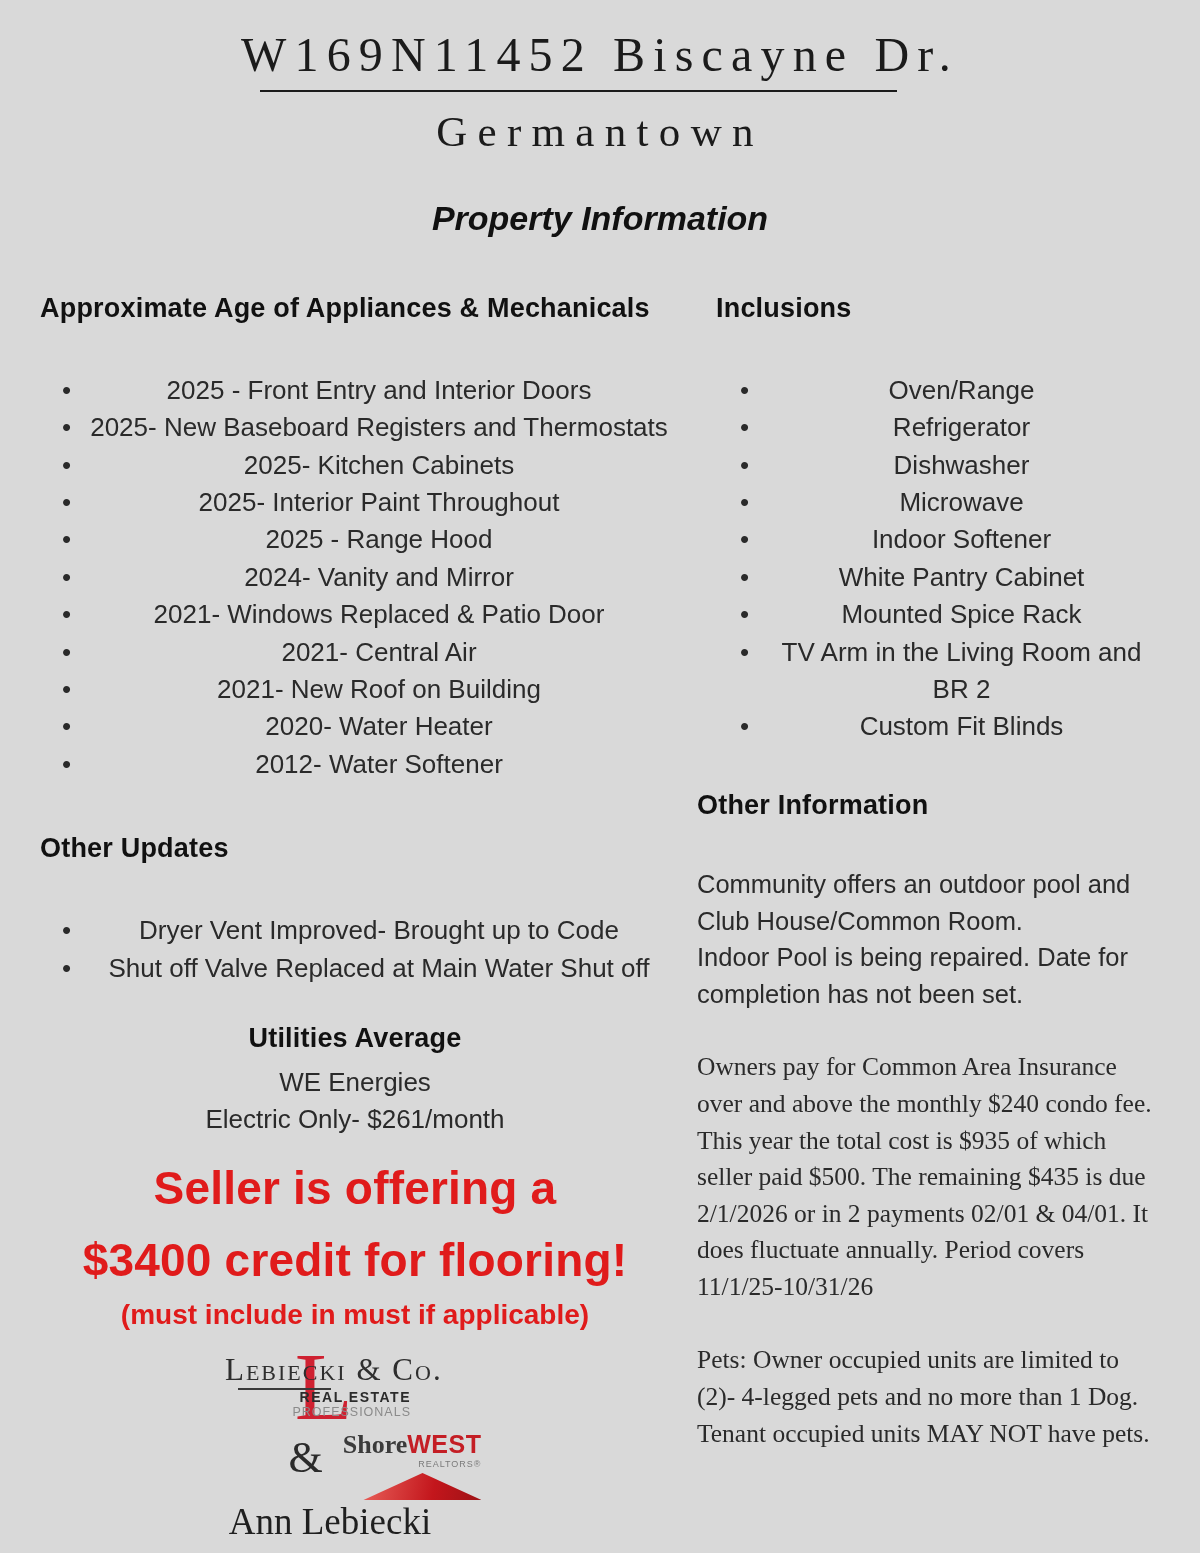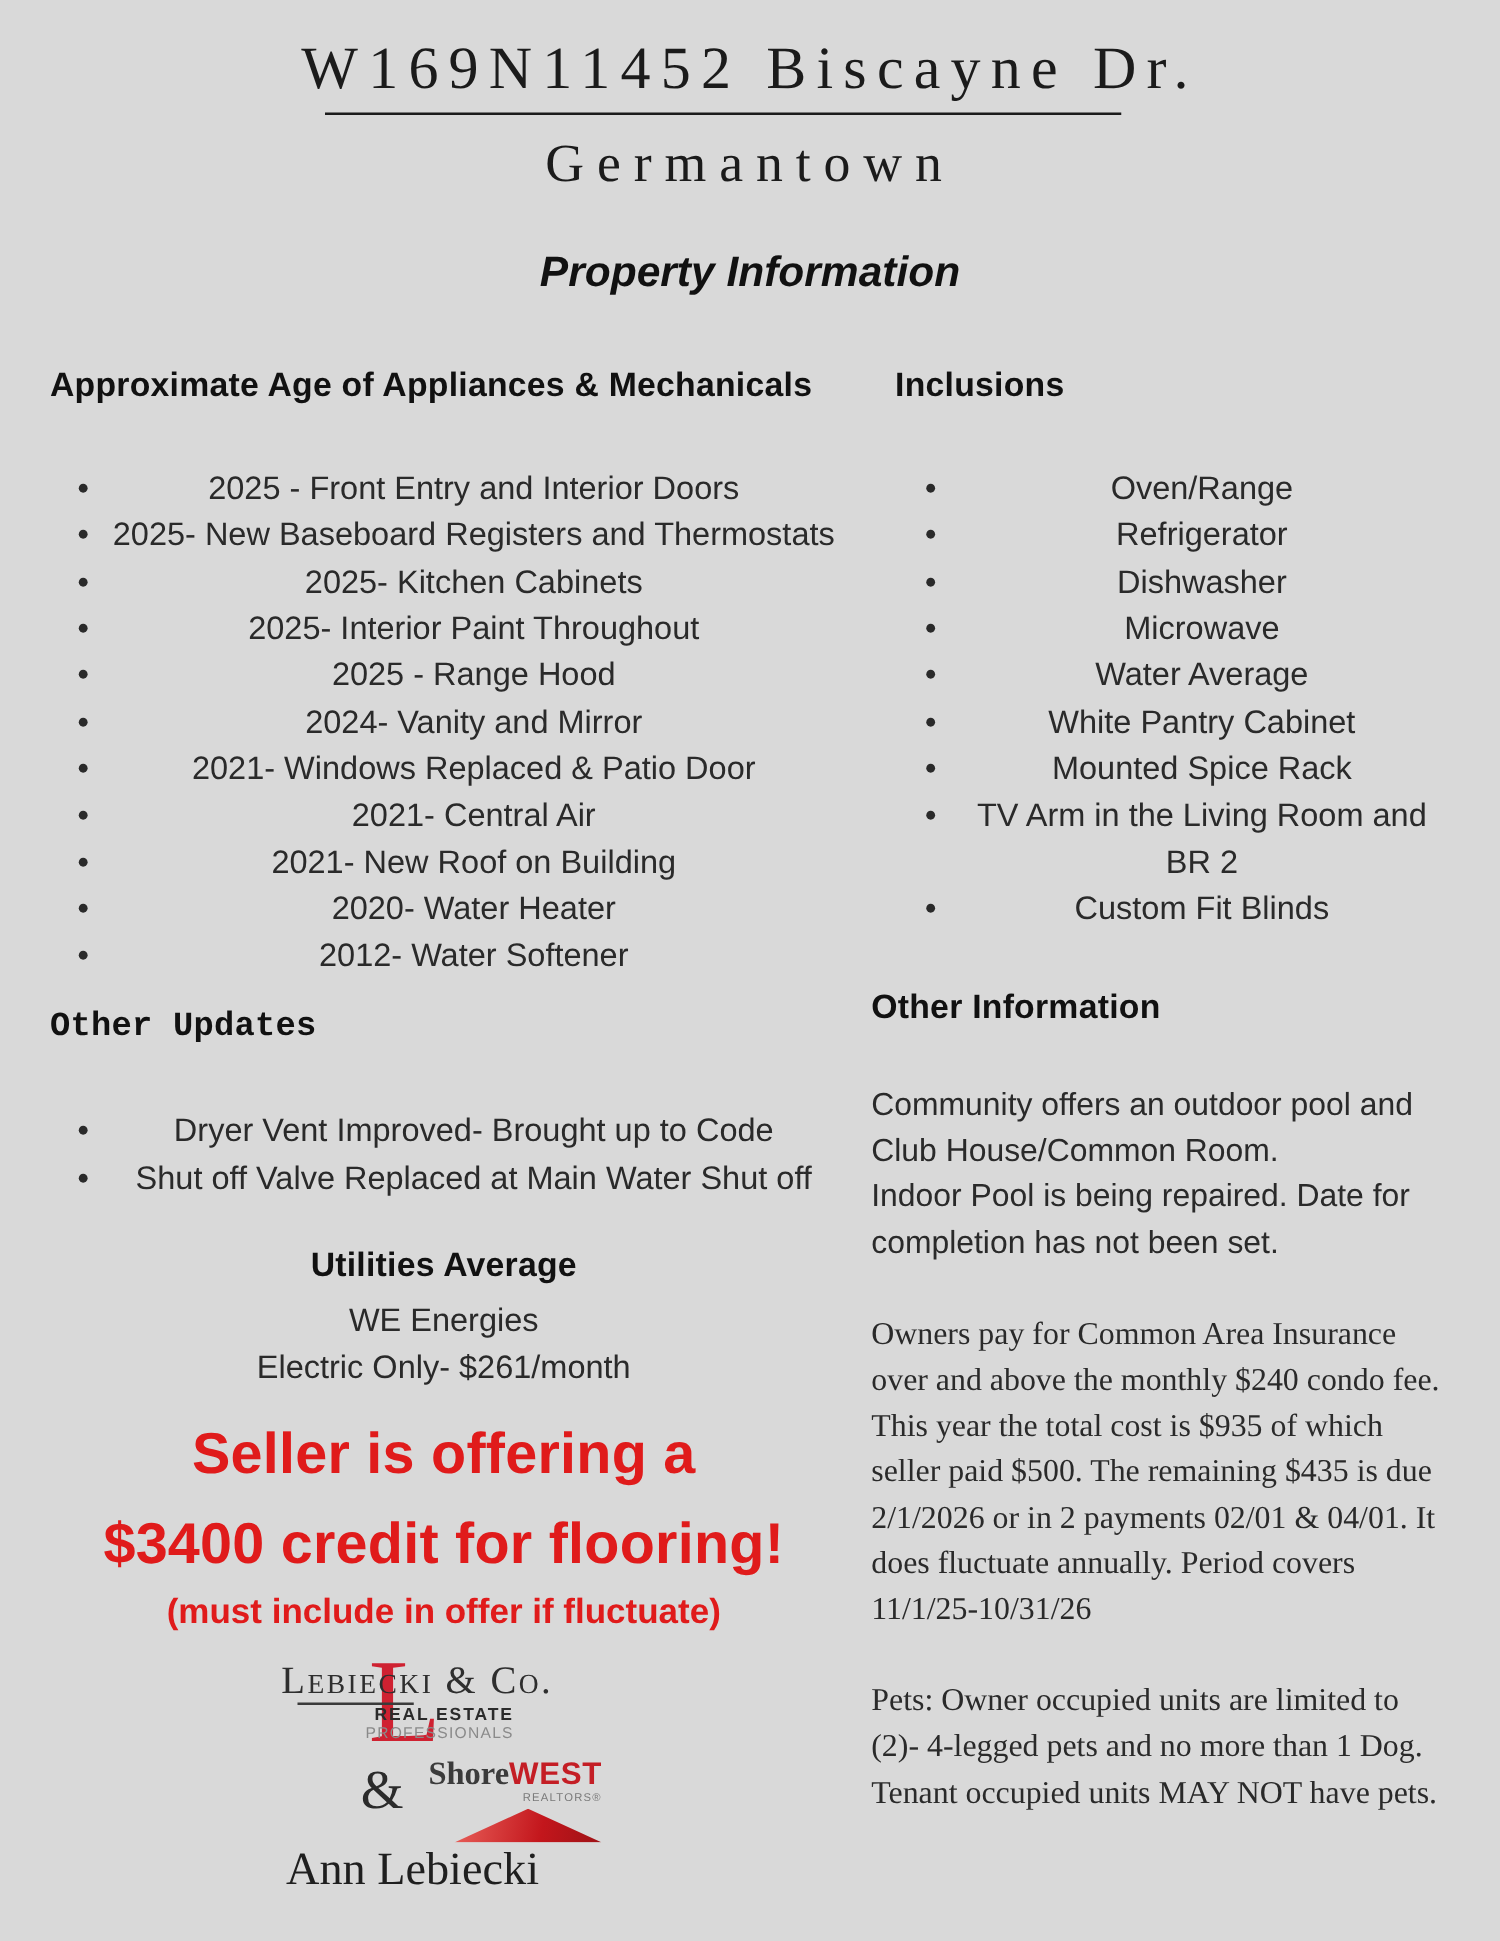--- a/index.html
+++ b/index.html
@@ -71,21 +71,21 @@
     line-height: 37.4px;
     color: #2a2a2a;
   }
   ul.dot-list li { position: relative; padding-left: 48px; text-align: center; }
   ul.dot-list li::before { content: "\2022"; position: absolute; left: 22px; }
 
   .col-right .section-heading.indent { padding-left: 19px; }
   .col-right ul.dot-list li { padding-left: 66px; }
   .col-right ul.dot-list li::before { left: 43px; }
 
-  .other-updates-heading { margin-top: 24px; font-family: Liberation Mono, monospace; }
+  .other-updates-heading { margin-top: 50px; }
 
   
   .center-stack { text-align: center; margin-top: 36px; }
   .utilities-lines { font-size: 26px; line-height: 37px; color: #2a2a2a; margin-top: 10px; }
 
   .red-block { margin-top: 14px; color: #e01b1b; }
   .red-line {
     display: block;
     font-size: 46px;
     font-weight: bold;
@@ -215,21 +215,21 @@
       <div class="center-stack">
         <h3 class="section-heading">Utilities Average</h3>
         <div class="utilities-lines">
           <div>WE Energies</div>
           <div>Electric Only- $261/month</div>
         </div>
 
         <div class="red-block">
           <span class="red-line">Seller is offering a</span>
           <span class="red-line">$3400 credit for flooring!</span>
-          <div class="red-note">(must include in offer if fluctuate)</div>
+          <div class="red-note">(must include in must if applicable)</div>
         </div>
 
         <div class="lc-logo">
           <span class="lc-monogram">L</span>
           <span class="lc-name">Lebiecki &amp; Co.</span>
           <span class="lc-rule"></span>
           <span class="lc-re">REAL ESTATE</span>
           <span class="lc-pro">PROFESSIONALS</span>
         </div>
 
@@ -246,21 +246,21 @@
       </div>
     </div>
 
     <div class="col-right">
       <h3 class="section-heading indent">Inclusions</h3>
       <ul class="dot-list">
         <li>Oven/Range</li>
         <li>Refrigerator</li>
         <li>Dishwasher</li>
         <li>Microwave</li>
-        <li>Water Average</li>
+        <li>Indoor Softener</li>
         <li>White Pantry Cabinet</li>
         <li>Mounted Spice Rack</li>
         <li>TV Arm in the Living Room and BR 2</li>
         <li>Custom Fit Blinds</li>
       </ul>
 
       <h3 class="section-heading other-info-heading">Other Information</h3>
       <div class="paras">
         <p class="para">Community offers an outdoor pool and Club House/Common Room.</p>
         <p class="para">Indoor Pool is being repaired. Date for completion has not been set.</p>

